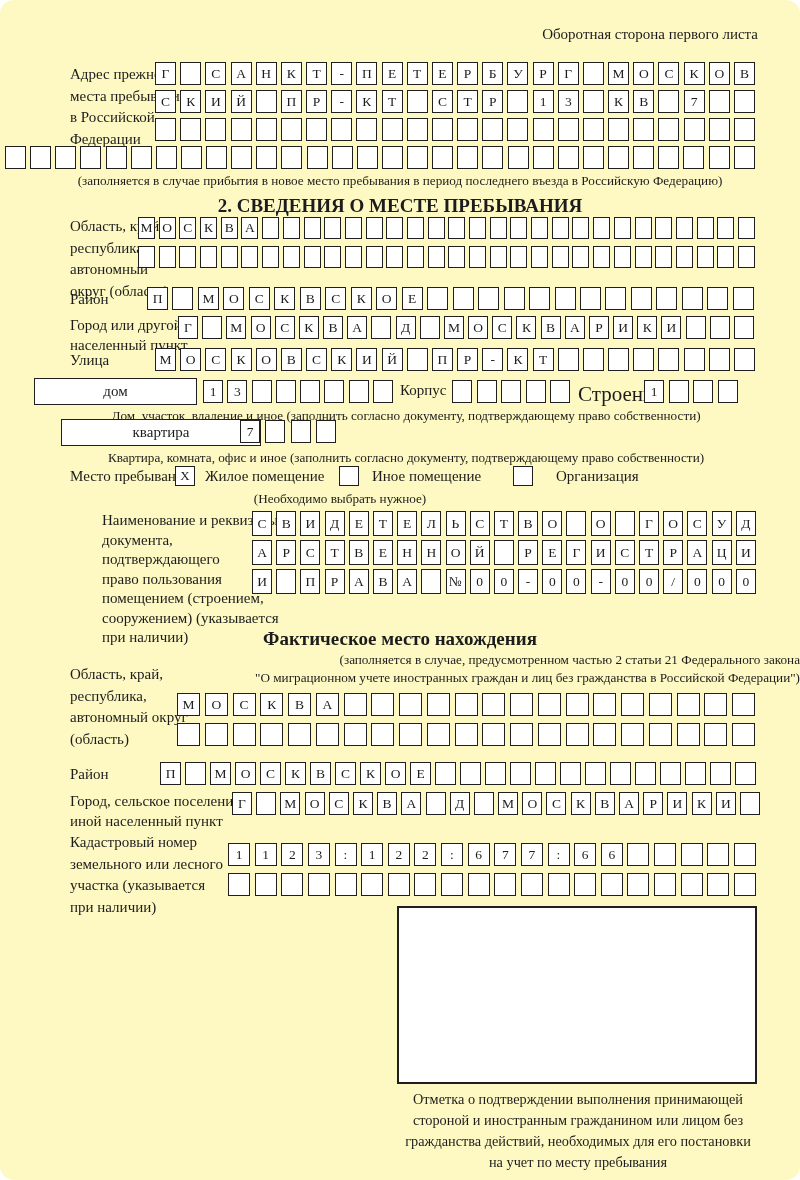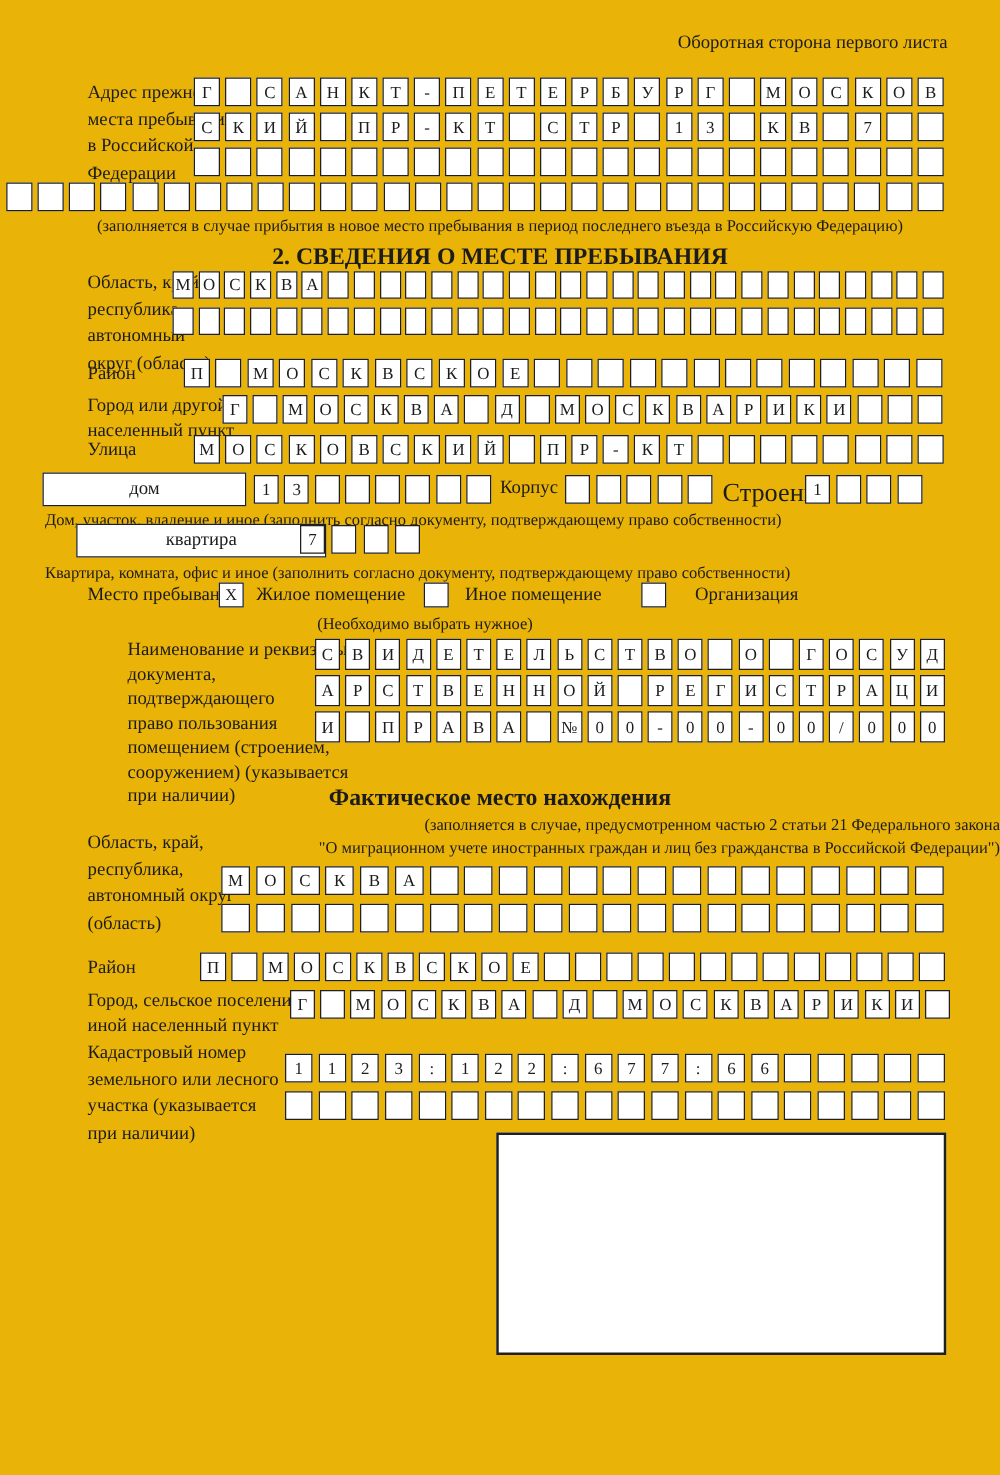--- a/index.html
+++ b/index.html
@@ -1,23 +1,23 @@
 <!DOCTYPE html>
 <html><head>
 <meta charset="utf-8">
 <style>
   html,body{margin:0;padding:0;background:#ffffff;}
   .page{
-    position:relative;width:800px;height:1180px;background:#eab308;
-    font-family:"Liberation Serif", serif;color:#1c1c1c;overflow:hidden;
+    position:relative;width:800px;height:1180px;background:#fef9c3;
+    font-family:"Liberation Serif", serif;color:#1c1c1c;overflow:hidden;border-radius:14px;
   }
   .abs{position:absolute;}
   .lbl{font-size:15px;line-height:21.5px;white-space:pre-line;}
   .lbl2{font-size:15px;line-height:20px;white-space:pre-line;}
-  .cap{font-size:13.2px;white-space:pre-line;}
+  .cap{font-size:13.2px;white-space:pre-line;text-align:center;}
   .title{font-weight:bold;font-size:19px;text-align:center;}
   .cellrow{display:flex;justify-content:space-between;}
   .cell{
     flex:0 0 auto;width:var(--cw,21px);height:var(--ch,23px);
     border:1.6px solid #1f1f1f;box-sizing:border-box;background:#fff;
     display:flex;align-items:center;justify-content:center;
     font-size:13.5px;line-height:1;
   }
   .wordbox{
     border:1.6px solid #1f1f1f;box-sizing:border-box;background:#fff;
@@ -584,14 +584,18 @@
       <div class="cell"></div>
       <div class="cell"></div>
       <div class="cell"></div>
       <div class="cell"></div>
       <div class="cell"></div>
       <div class="cell"></div>
       <div class="cell"></div>
     </div>
 
   <div class="abs stamp" style="top:906px;left:397px;width:360px;height:178px;"></div>
+  <div class="abs center" style="top:1089px;left:388px;width:380px;font-size:14.3px;line-height:21px;white-space:pre-line;">Отметка о подтверждении выполнения принимающей
+стороной и иностранным гражданином или лицом без
+гражданства действий, необходимых для его постановки
+на учет по месту пребывания</div>
 
 </div>
 
 </body></html>

